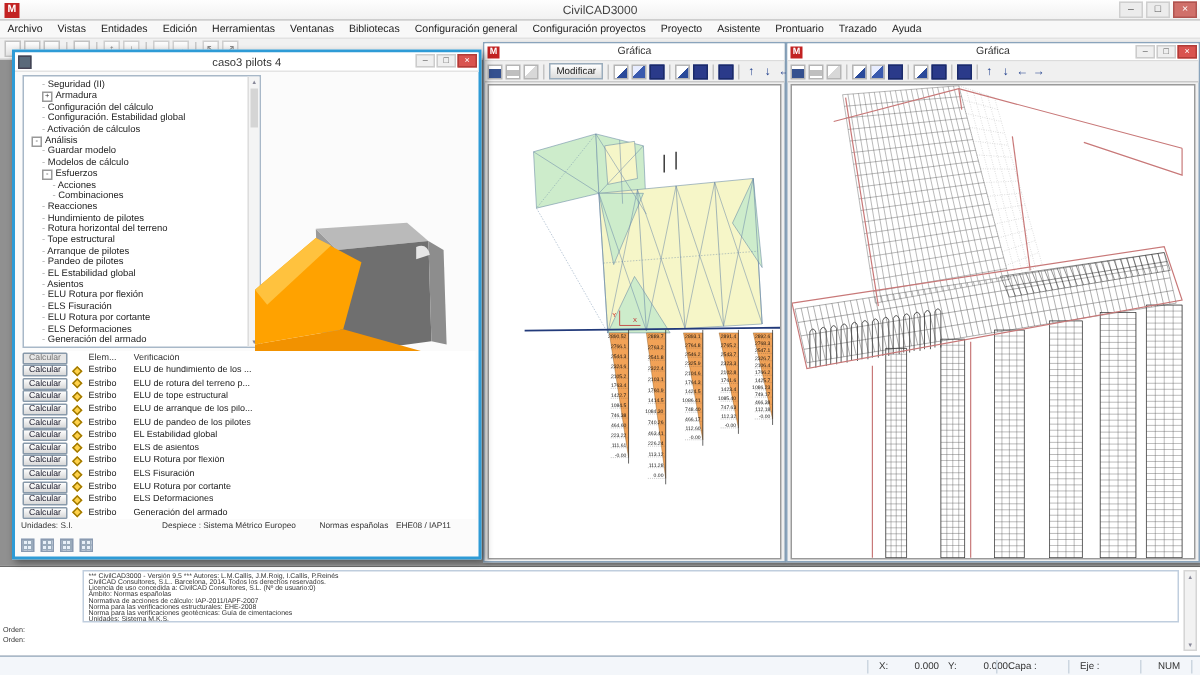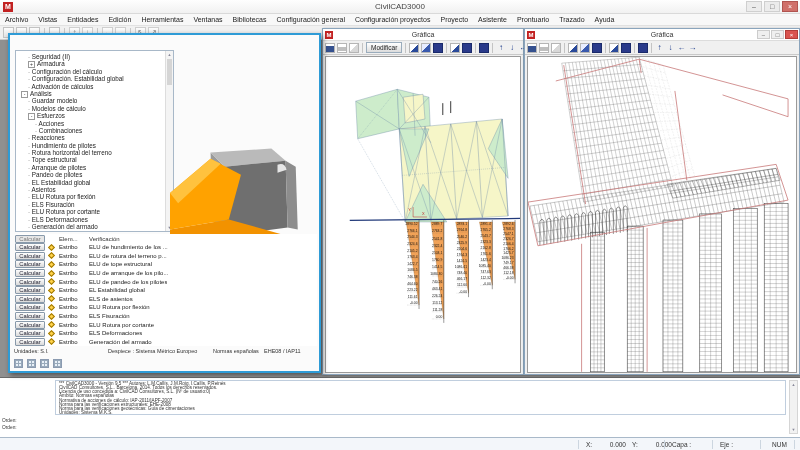--- a/index.html
+++ b/index.html
@@ -805,20 +805,29 @@
       <polyline points="262,42 262,60 196,38" fill="none" stroke="#c87878" stroke-width="0.8"></polyline>
       <line x1="112" y1="2" x2="114" y2="16" stroke="#c87878" stroke-width="0.8"></line>
       <line x1="36" y1="8" x2="58" y2="148" stroke="#c87878" stroke-width="0.8"></line>
       <line x1="148" y1="34" x2="160" y2="124" stroke="#c87878" stroke-width="0.8"></line>
       <line x1="54" y1="188" x2="54" y2="317" stroke="#c87878" stroke-width="0.8"></line>
       <line x1="120" y1="172" x2="120" y2="317" stroke="#c87878" stroke-width="0.8"></line>
     </svg>
 </div>
 
 <div id="dlg">
+  <div id="dlg-tb">
+    <span id="dlg-ico"></span>
+    <span>caso3 pilots 4</span>
+    <span class="gbtns">
+      <span class="gbtn">–</span>
+      <span class="gbtn">□</span>
+      <span class="gbtn close">×</span>
+    </span>
+  </div>
 
   <div id="dlg-tree">
 
       <div class="tree-row" style="padding-left: 10px;"><span class="tlbl">Seguridad (II)</span></div>
 
       <div class="tree-row" data-exp="+" style="padding-left: 10px;"><span class="tlbl">Armadura</span></div>
 
       <div class="tree-row" style="padding-left: 10px;"><span class="tlbl">Configuración del cálculo</span></div>
 
       <div class="tree-row" style="padding-left: 10px;"><span class="tlbl">Configuración. Estabilidad global</span></div>

